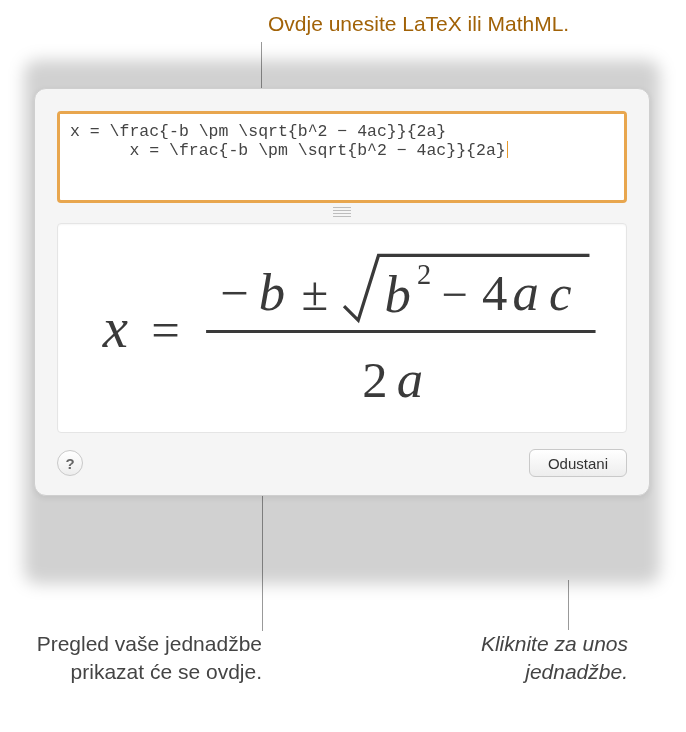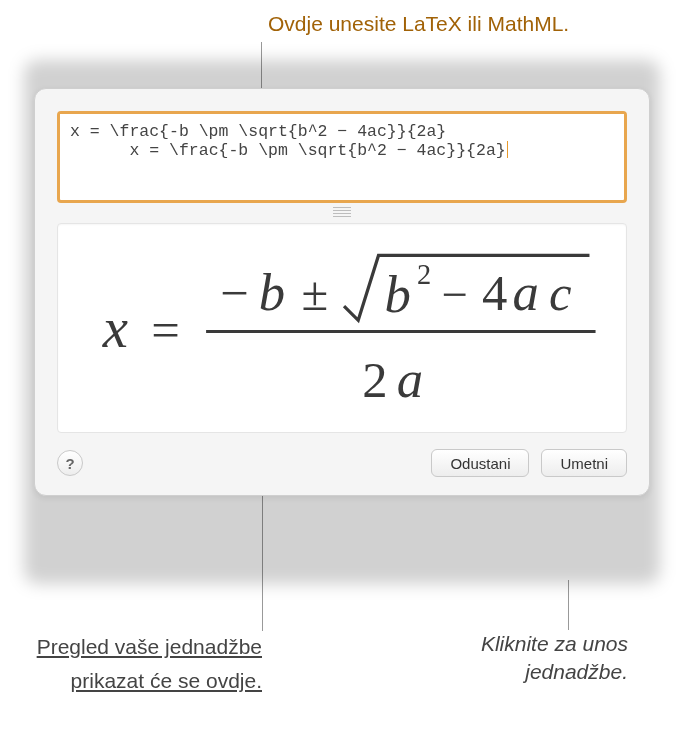--- a/index.html
+++ b/index.html
@@ -19,22 +19,21 @@
       color: #a16207;
     }
     .callout-left {
       position: absolute;
       top: 630px;
       left: 12px;
       width: 250px;
       text-align: right;
       font-size: 21px;
       color: #444;
-      line-height: 34px;
-      text-decoration: underline;
+      line-height: 28px;
     }
     .callout-right {
       position: absolute;
       top: 630px;
       right: 58px;
       width: 200px;
       text-align: right;
       font-size: 21px;
       color: #444;
       line-height: 28px;
@@ -239,16 +238,15 @@
       </g>
     </svg>
   </div>
 
   <div class="footer">
     <div class="help-btn">
       <span>?</span>
     </div>
     <div class="spacer"></div>
     <button class="btn">Odustani</button>
-    <button class="btn">Umetni</button>
   </div>
 
 </div>
 
 </body></html>

